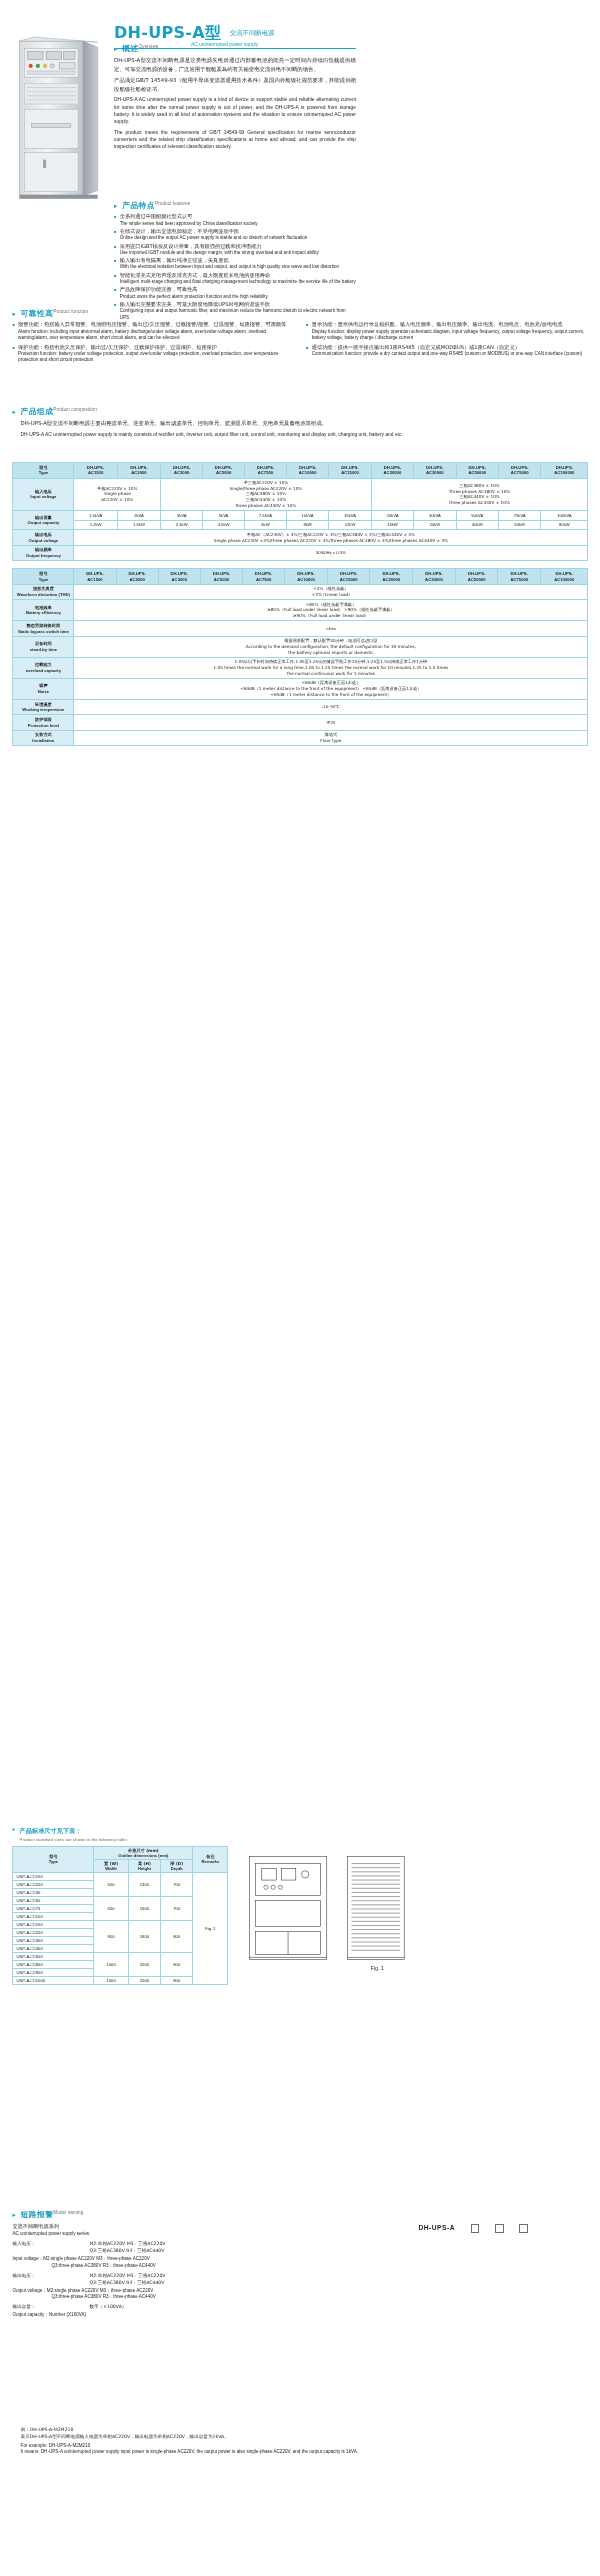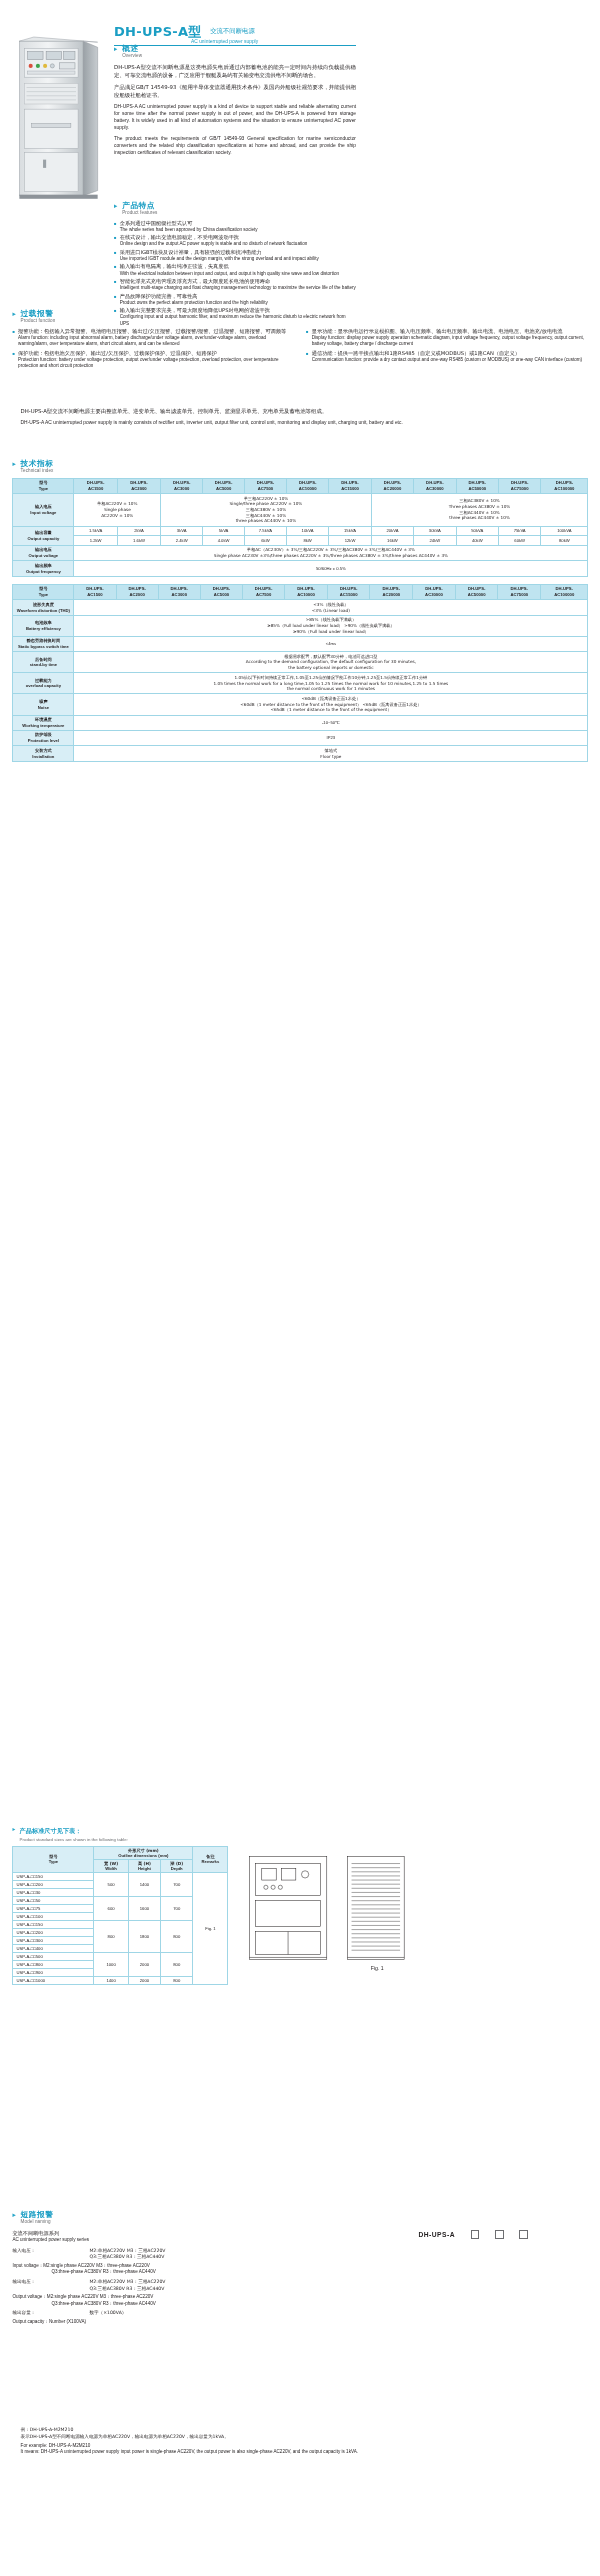--- a/index.html
+++ b/index.html
@@ -12,32 +12,32 @@
   .page{position:relative;width:601px;min-height:2773px;padding:0;box-sizing:border-box;}
 
   
   .cn{font-family:"DejaVu Sans","Liberation Sans",sans-serif;}
   .tiny{font-size:4.6px;line-height:6.7px;}
   .md{font-size:5.7px;line-height:8.2px;}
 
   
   .sec-head{display:flex;align-items:flex-start;margin:0 0 3.1px 0;}
   .sec-arrow{width:8.2px;color:#2aa7c9;font-size:6.7px;line-height:7.7px;padding-top:0.5px;}
-  .sec-titles{display:flex;flex-direction:column;}
+  .sec-titles{display:flex;}
   .sec-cn{font-size:7.7px;font-weight:bold;color:#1b9ec4;letter-spacing:0.5px;line-height:9.3px;}
   .sec-en{font-size:4.6px;color:#6d6e71;letter-spacing:0.1px;line-height:6.2px;}
 
   .sub-head{display:flex;align-items:flex-start;margin:0 0 2.1px 0;}
   .sub-arrow{width:7.2px;color:#2aa7c9;font-size:5.7px;line-height:7.2px;}
   .sub-cn{font-size:6.2px;font-weight:bold;color:#1b9ec4;line-height:7.7px;}
   .sub-en{font-size:4.4px;color:#6d6e71;line-height:5.7px;padding-left:7.2px;}
 
   
   .hdr{position:absolute;left:114px;top:23px;width:242px;}
-  .hdr-title{font-size:13px;font-weight:bold;color:#1b9ec4;letter-spacing:0.3px;display:inline-block;}
+  .hdr-title{font-size:16px;font-weight:bold;color:#1b9ec4;letter-spacing:0.3px;display:inline-block;}
   .hdr-sub-cn{font-size:6.4px;color:#1b9ec4;display:inline-block;padding-left:6.2px;vertical-align:2.6px;}
   .hdr-sub-en{font-size:4.9px;color:#1b9ec4;padding-left:0;}
   .hdr-rule{border-bottom:0.5px solid #1b9ec4;margin-top:1.5px;width:100%;}
 
   .photo{position:absolute;left:12.4px;top:36px;width:93px;height:170px;}
 
   
   p.para{margin:0 0 3.6px 0;font-size:5.4px;line-height:8.2px;text-align:justify;}
   p.para-en{margin:0 0 3.6px 0;font-size:4.9px;line-height:7.2px;text-align:justify;color:#231f20;}
 
@@ -174,21 +174,21 @@
           <span class="bl-mark">■</span>
           <span class="bl-txt"><span class="cn">输入输出完整要求完美，可最大限度地降低UPS对电网的谐波干扰</span><span class="en">Configuring input and output harmonic filter, and maximum reduce the harmonic disturb to electric network from UPS</span></span>
         </div>
     </div>
   </div>
 
   <div style="position:absolute;left:12.4px;top:309px;width:576px;">
     <div class="sec-head">
       <span class="sec-arrow">▸</span>
       <span class="sec-titles">
-        <span class="sec-cn cn">过载报警</span>
+        <span class="sec-cn cn">可靠性高</span>
         <span class="sec-en">Product function</span>
       </span>
     </div>
     <div class="cols" style="margin-top:2.1px;">
       <div class="col">
         <div class="bl">
             <span class="bl-mark">■</span>
             <span class="bl-txt"><span class="cn">报警功能：包括输入异常报警、电池组电压报警、输出过/欠压报警、过载报警/报警、过温报警、短路报警、可调频等</span><span class="en">Alarm function: including input abnormal alarm, battery discharge/under voltage alarm, over/under-voltage alarm, overload warning/alarm, over temperature alarm, short circuit alarm, and can be silenced</span></span>
           </div>
         <div class="bl" style="margin-top:2.1px;">
@@ -203,32 +203,32 @@
           </div>
         <div class="bl" style="margin-top:2.1px;">
             <span class="bl-mark">■</span>
             <span class="bl-txt"><span class="cn">通信功能：提供一路干接点输出和1路RS485（自定义或MODBUS）或1路CAN（自定义）</span><span class="en">Communication function: provide a dry contact output and one-way RS485 (custom or MODBUS) or one-way CAN interface (custom)</span></span>
           </div>
       </div>
     </div>
   </div>
 
   <div style="position:absolute;left:12.4px;top:407px;width:576px;">
-    <p class="para cn" style="margin-left:8.2px;">DH-UPS-A型交流不间断电源主要由整流单元、逆变单元、输出滤波单元、控制单元、监测显示单元、充电单元及蓄电池等组成。</p>
-    <p class="para-en" style="margin-left:8.2px;">DH-UPS-A AC uninterrupted power supply is mainly consists of rectifier unit, inverter unit, output filter unit, control unit, monitoring and display unit, charging unit, battery and etc.</p>
-  </div>
-
-  <div style="position:absolute;left:12.4px;top:459px;width:576px;">
     <div class="sec-head">
       <span class="sec-arrow">▸</span>
       <span class="sec-titles">
-        <span class="sec-cn cn">技术指标</span>
-        <span class="sec-en">Technical index</span>
+        <span class="sec-cn cn">产品组成</span>
+        <span class="sec-en">Product composition</span>
       </span>
     </div>
+    <p class="para cn" style="margin-left:8.2px;">DH-UPS-A型交流不间断电源主要由整流单元、逆变单元、输出滤波单元、控制单元、监测显示单元、充电单元及蓄电池等组成。</p>
+    <p class="para-en" style="margin-left:8.2px;">DH-UPS-A AC uninterrupted power supply is mainly consists of rectifier unit, inverter unit, output filter unit, control unit, monitoring and display unit, charging unit, battery and etc.</p>
+  </div>
+
+  <div style="position:absolute;left:12.4px;top:459px;width:576px;">
 
     <table class="tbl" style="margin-top:3.1px;">
       <tbody>
           <tr>
         <td class="hdr-blue" style="width:57px;">
           <div class="cn">型号</div>
           <div>Type</div>
         </td>
         <td class="hdr-blue" style="white-space:pre-line;">DH-UPS-
 AC1500</td>

